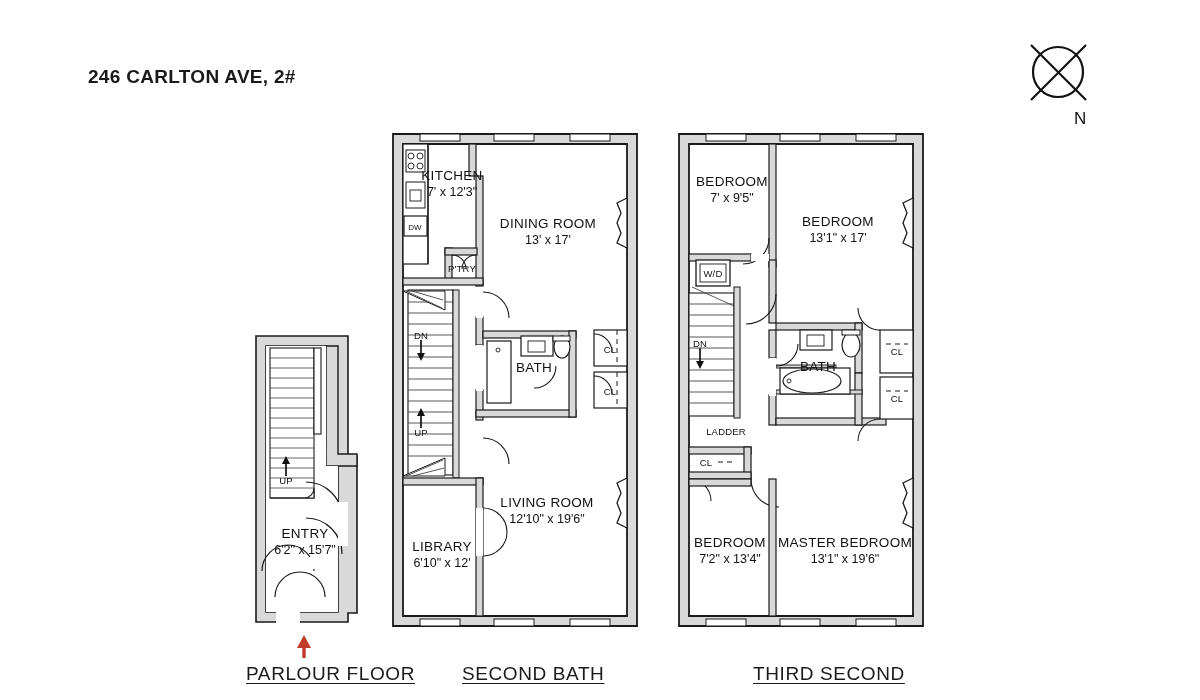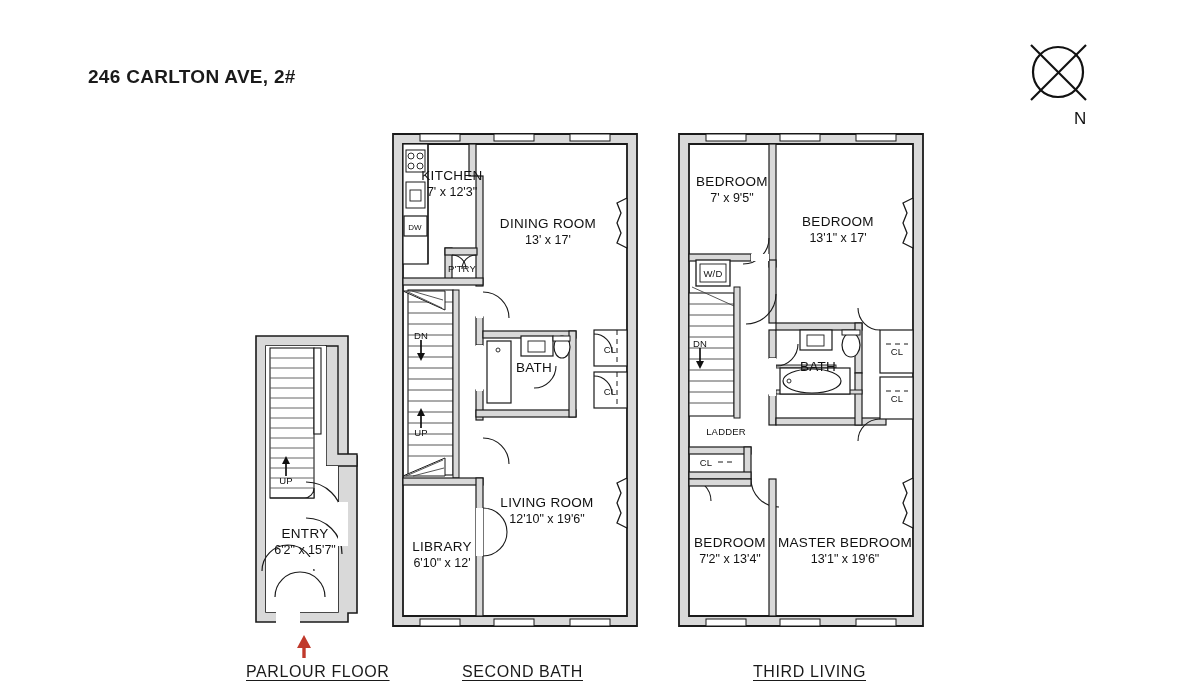--- a/index.html
+++ b/index.html
@@ -32,21 +32,21 @@
   }
   .compass-label {
     position: absolute;
     left: 1074px;
     top: 99px;
     font-size: 17px;
     color: #111;
   }
   .floor-caption {
     position: absolute;
-    font-size: 16px;
+    font-size: 19px;
     letter-spacing: 0.6px;
     color: #1a1a1a;
     text-decoration: underline;
     text-underline-offset: 3px;
     white-space: nowrap;
   }
   #cap-parlour { left: 246px; top: 653px; }
   #cap-second  { left: 462px; top: 653px; }
   #cap-third   { left: 753px; top: 653px; }
 
@@ -387,15 +387,15 @@
     <text class="plan-text rm-name" x="730" y="537">BEDROOM</text>
     <text class="plan-text rm-dim" x="730" y="553">7'2" x 13'4"</text>
     <text class="plan-text rm-name" x="845" y="537">MASTER BEDROOM</text>
     <text class="plan-text rm-dim" x="845" y="553">13'1" x 19'6"</text>
     <text class="plan-text sm-label" x="700" y="337">DN</text>
     <text class="plan-text sm-label" x="726" y="425">LADDER</text>
   </svg>
 
   <div class="floor-caption" id="cap-parlour">PARLOUR FLOOR</div>
   <div class="floor-caption" id="cap-second">SECOND BATH</div>
-  <div class="floor-caption" id="cap-third">THIRD LIVING</div>
+  <div class="floor-caption" id="cap-third">THIRD SECOND</div>
 
 </div>
 
 </body></html>

